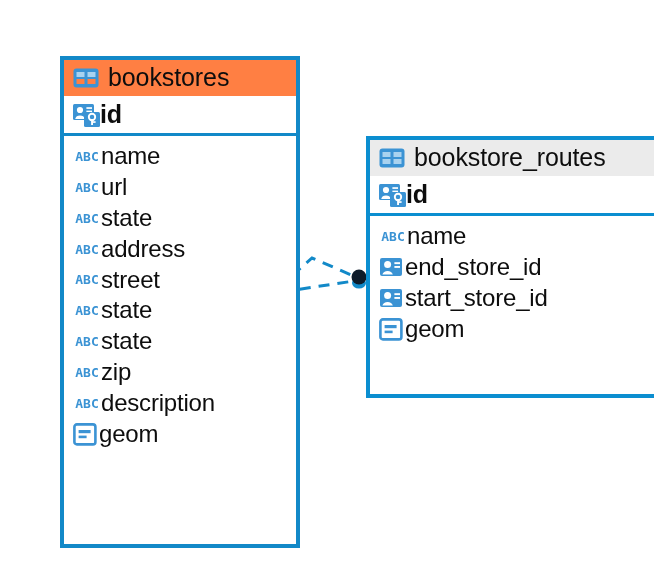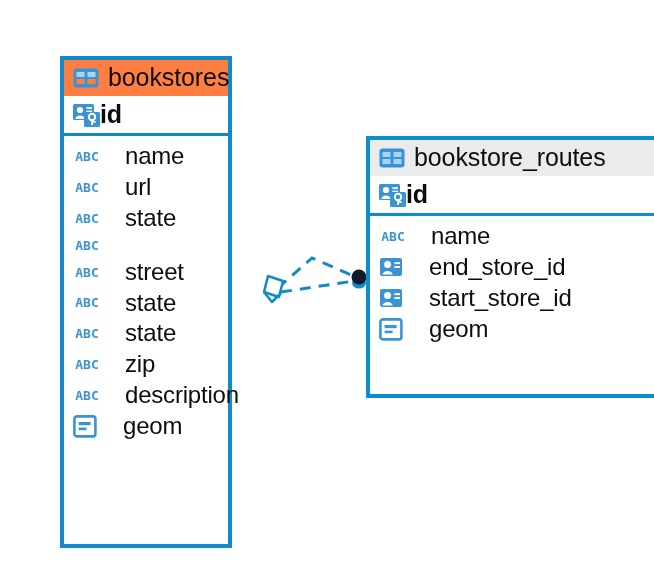--- a/index.html
+++ b/index.html
@@ -45,21 +45,21 @@
     background:#fff;
   }
   .right .pk-row{border-bottom-color:#0b8ed0;}
   .pk-label{
     font-size:25px;font-weight:bold;color:#0d0d0d;line-height:1.08;
     letter-spacing:-0.2px;
   }
 
   .field-list{padding:5px 0 6px 0;}
   .field-row{
-    display:flex;align-items:center;gap:24px;
+    display:flex;align-items:center;gap:0;
     padding:2px 8px 2px 9px;
     box-sizing:border-box;
   }
   .field-label{
     font-size:24px;color:#0d0d0d;line-height:1.12;
     white-space:nowrap;letter-spacing:-0.2px;
   }
 
   
   .ico{flex:0 0 auto;display:block;}
@@ -87,21 +87,21 @@
 
     <path d="M 281 292 L 354 281" fill="none" stroke="#1289c8" stroke-width="3" stroke-dasharray="11 8" stroke-linecap="butt"></path>
 
     <path d="M 268 276 L 283 281 L 279 297 L 264 292 Z" fill="#ffffff" stroke="#1289c8" stroke-width="2.5" stroke-linejoin="round"></path>
     <path d="M 264 292 L 272 302 L 281 293" fill="none" stroke="#1289c8" stroke-width="2.5" stroke-linejoin="round"></path>
 
     <ellipse cx="359" cy="283" rx="7" ry="5.5" fill="#1289c8"></ellipse>
     <circle cx="359" cy="277" r="7.5" fill="#0d1b2a"></circle>
   </svg>
 
-  <div class="entity left" style="left:60px;top:56px;width:172px;height:492px;">
+  <div class="entity left" style="left:60px;top:56px;width:240px;height:492px;">
 
     <div class="ent-header orange">
       <svg class="ico" width="26" height="20" viewBox="0 0 26 20">
         <rect x="0.5" y="0.5" width="25" height="19" rx="3" fill="#3b93d4"></rect>
         <rect x="3.5" y="4" width="8" height="5" fill="#a9d2ef"></rect>
         <rect x="14.5" y="4" width="8" height="5" fill="#a9d2ef"></rect>
         <rect x="3.5" y="11" width="8" height="5" fill="#ff7f43"></rect>
         <rect x="14.5" y="11" width="8" height="5" fill="#ff7f43"></rect>
       </svg>
       <span class="ent-title">bookstores</span>
@@ -135,20 +135,21 @@
         <span class="field-label">url</span>
       </div>
 
       <div class="field-row">
         <span class="ico abc-ico">ABC</span>
         <span class="field-label">state</span>
       </div>
 
       <div class="field-row">
         <span class="ico abc-ico">ABC</span>
+        <span class="field-label">address</span>
       </div>
 
       <div class="field-row">
         <span class="ico abc-ico">ABC</span>
         <span class="field-label">street</span>
       </div>
 
       <div class="field-row">
         <span class="ico abc-ico">ABC</span>
         <span class="field-label">state</span>

